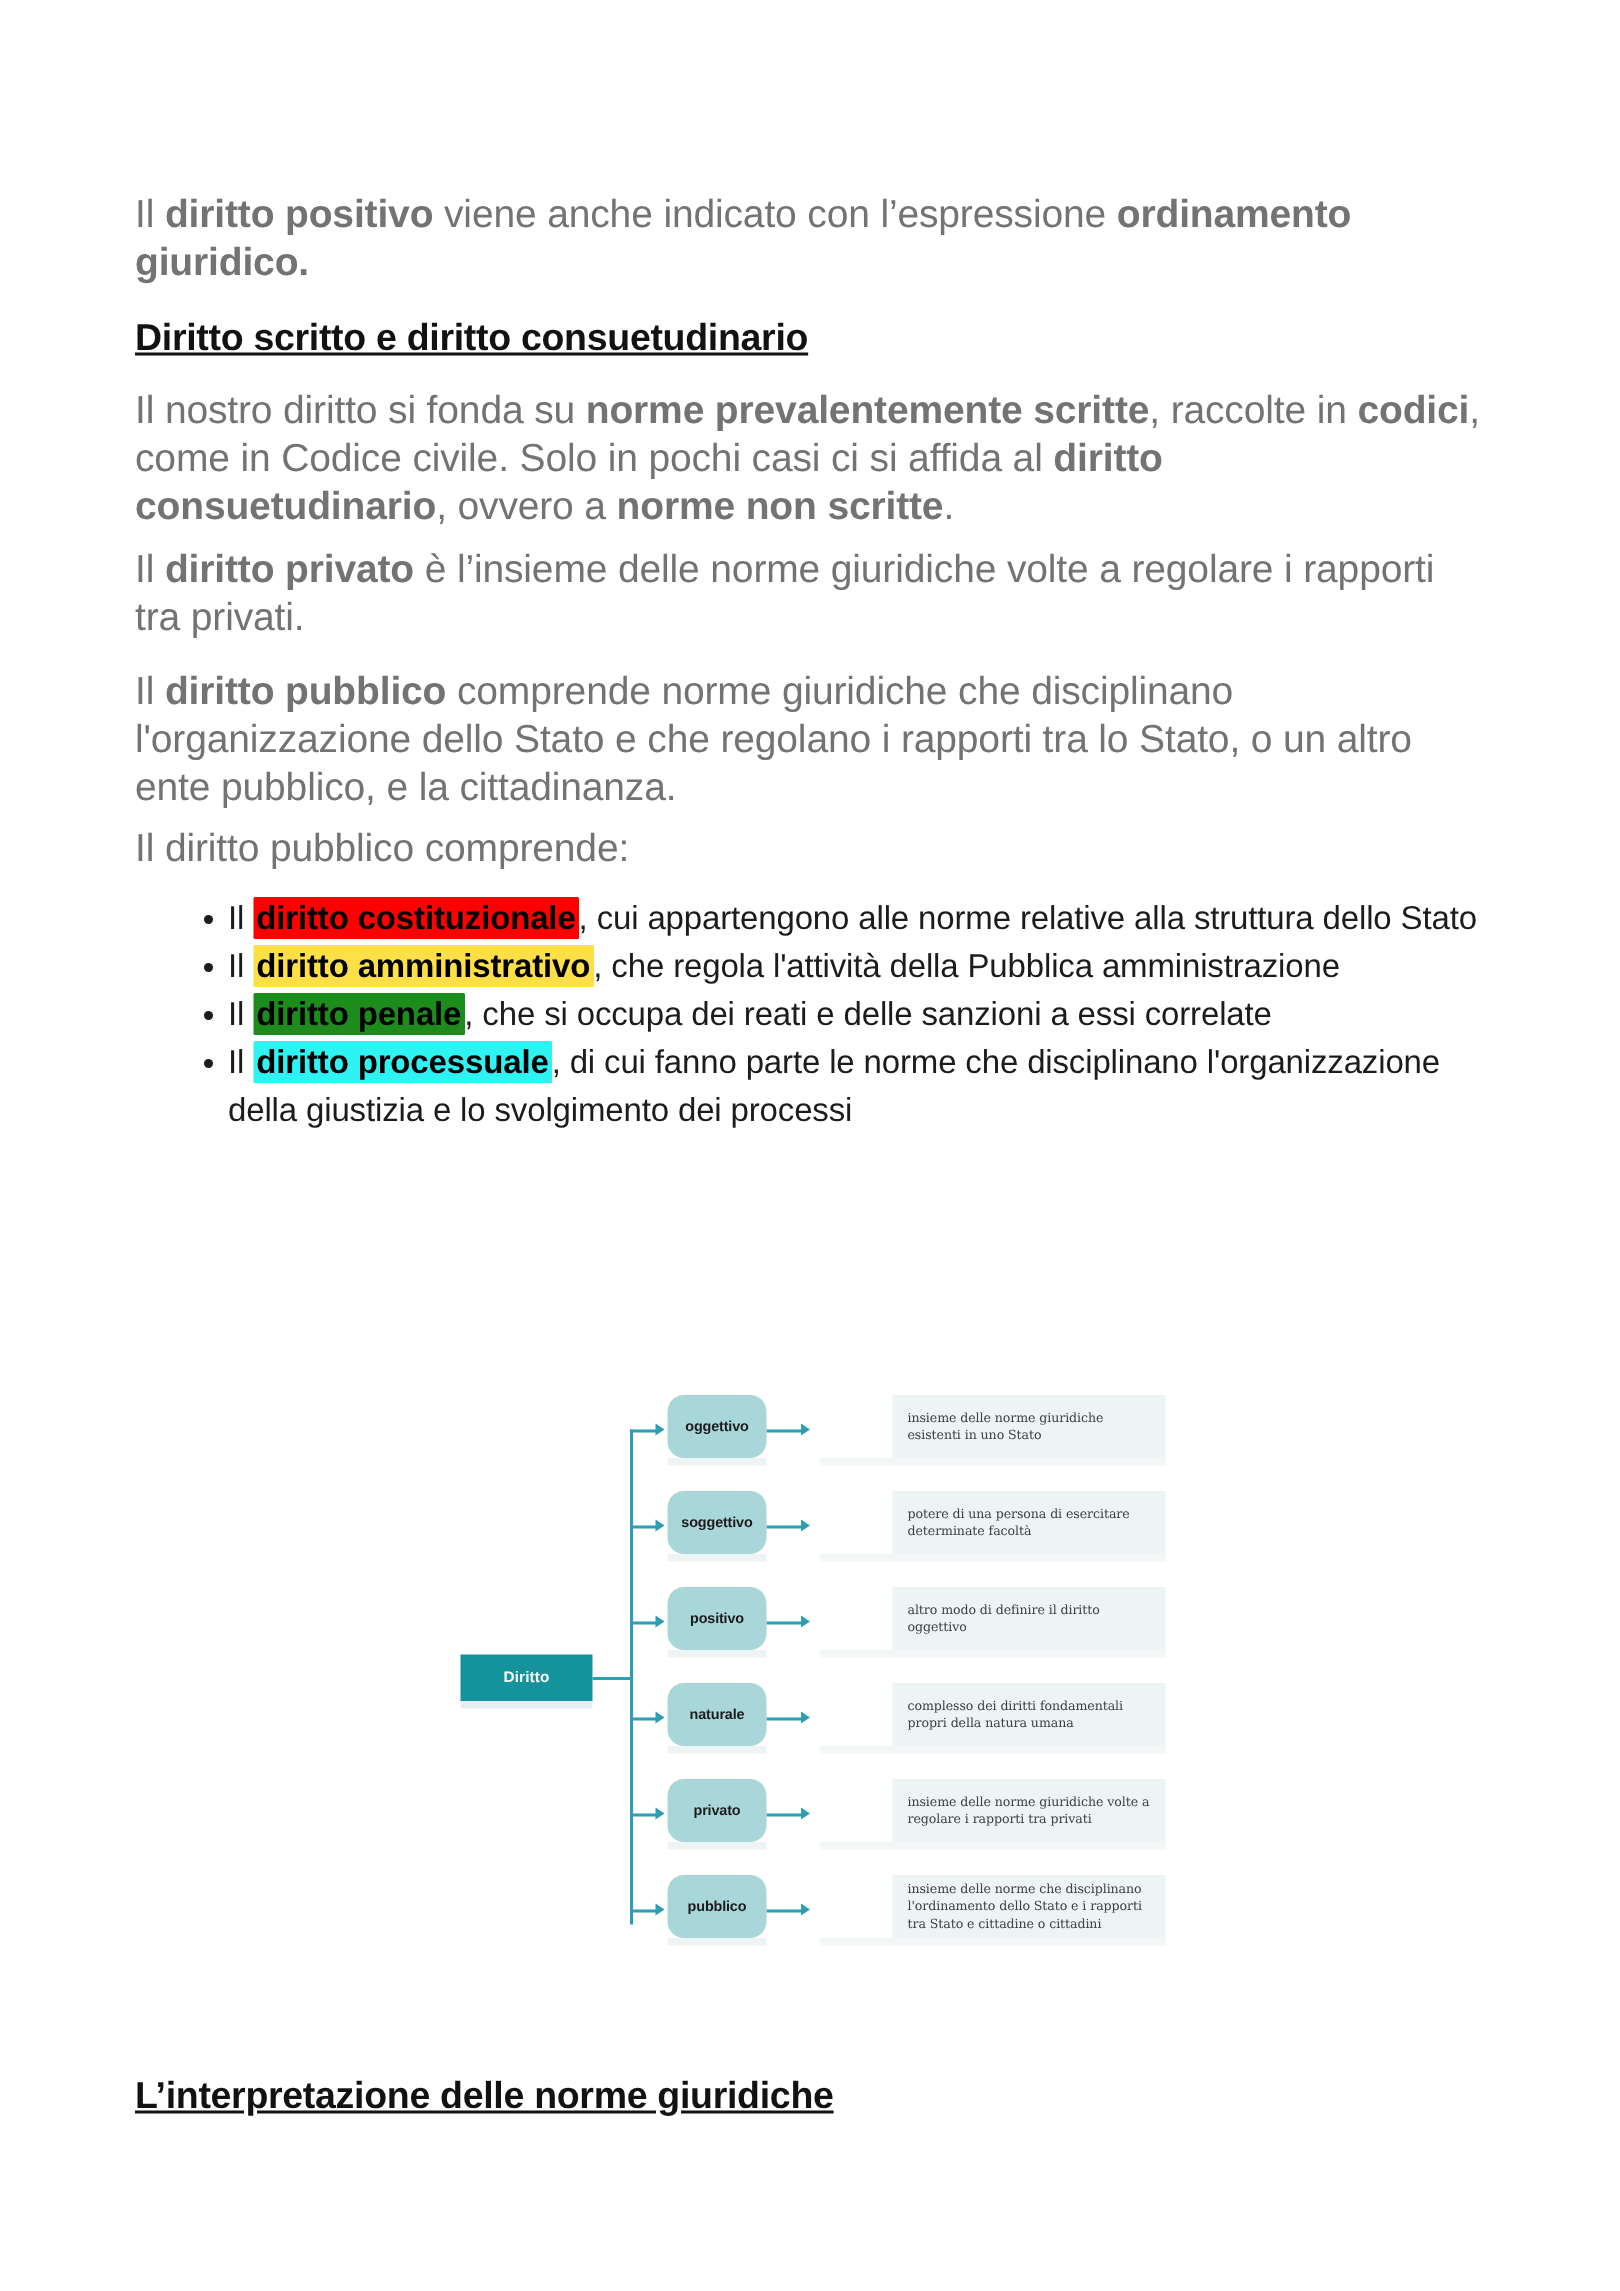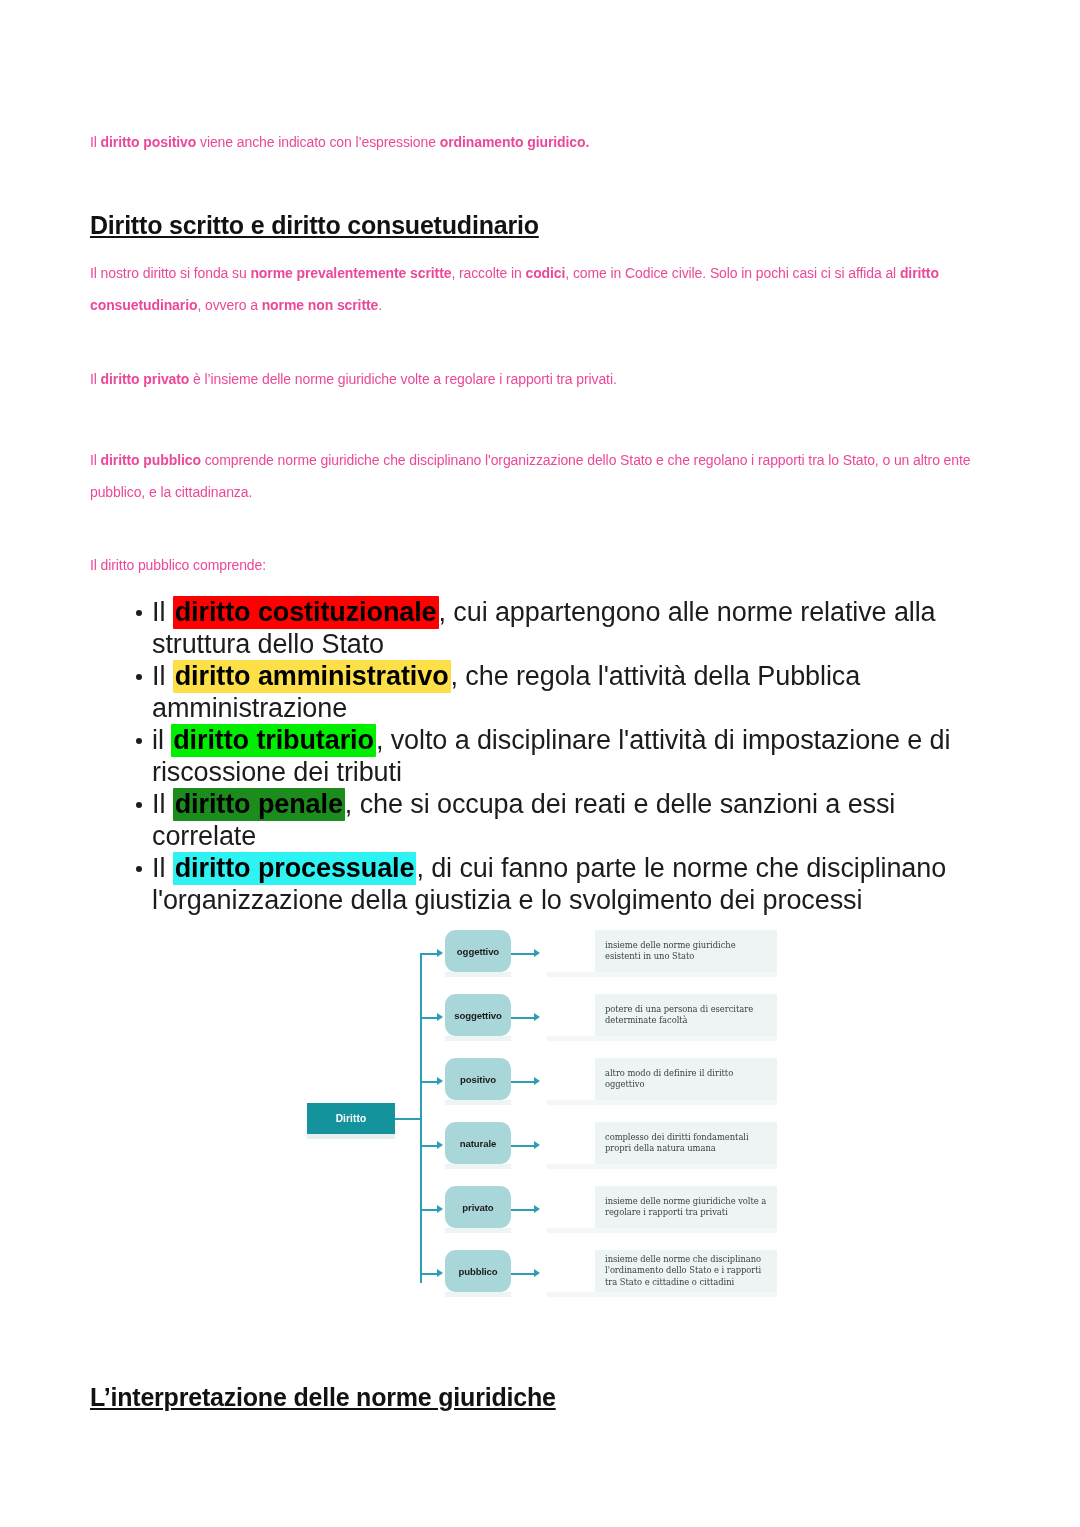--- a/index.html
+++ b/index.html
@@ -19,25 +19,25 @@
     position: absolute;
     left: 0; top: 0;
     width: 1080px;
     height: 1527px;
     box-sizing: border-box;
     padding: 0 90px;
   }
 
   
   p.para {
-    font-size: 14px;
+    font-size: 26px;
     line-height: 32px;
     margin: 0;
     letter-spacing: -0.1px;
-    color: #ec4899;
+    color: #737373;
   }
   .b { font-weight: 700; }
 
   h2.heading {
     font-size: 25px;
     line-height: 34px;
     font-weight: 700;
     margin: 0;
     letter-spacing: -0.2px;
     color: #121212;
@@ -49,21 +49,21 @@
 
   
   ul.bullets {
     margin: 0;
     padding: 0;
     list-style: none;
   }
   ul.bullets li {
     position: relative;
     padding-left: 62px;
-    font-size: 27px;
+    font-size: 22px;
     line-height: 32px;
     letter-spacing: -0.1px;
   }
   ul.bullets li::before {
     content: "";
     position: absolute;
     left: 46px;
     top: 14px;
     width: 6px;
     height: 6px;
@@ -214,21 +214,20 @@
   </div>
 
   <div class="blk" style="top:549px;">
     <p class="para">Il diritto pubblico comprende:</p>
   </div>
 
   <div class="blk" style="top:596px;">
     <ul class="bullets">
       <li><span>Il </span><mark class="hl-red">diritto costituzionale</mark><span>, cui appartengono alle norme relative alla struttura dello Stato</span></li>
       <li><span>Il </span><mark class="hl-yellow">diritto amministrativo</mark><span>, che regola l'attività della Pubblica amministrazione</span></li>
-      <li><span>il </span><mark class="hl-green">diritto tributario</mark><span>, volto a disciplinare l'attività di impostazione e di riscossione dei tributi</span></li>
       <li><span>Il </span><mark class="hl-dgreen">diritto penale</mark><span>, che si occupa dei reati e delle sanzioni a essi correlate</span></li>
       <li><span>Il </span><mark class="hl-cyan">diritto processuale</mark><span>, di cui fanno parte le norme che disciplinano l'organizzazione della giustizia e lo svolgimento dei processi</span></li>
     </ul>
   </div>
 
 
   <div class="diagram">
 
     <div class="droot-shadow"></div>
     <div class="droot">

